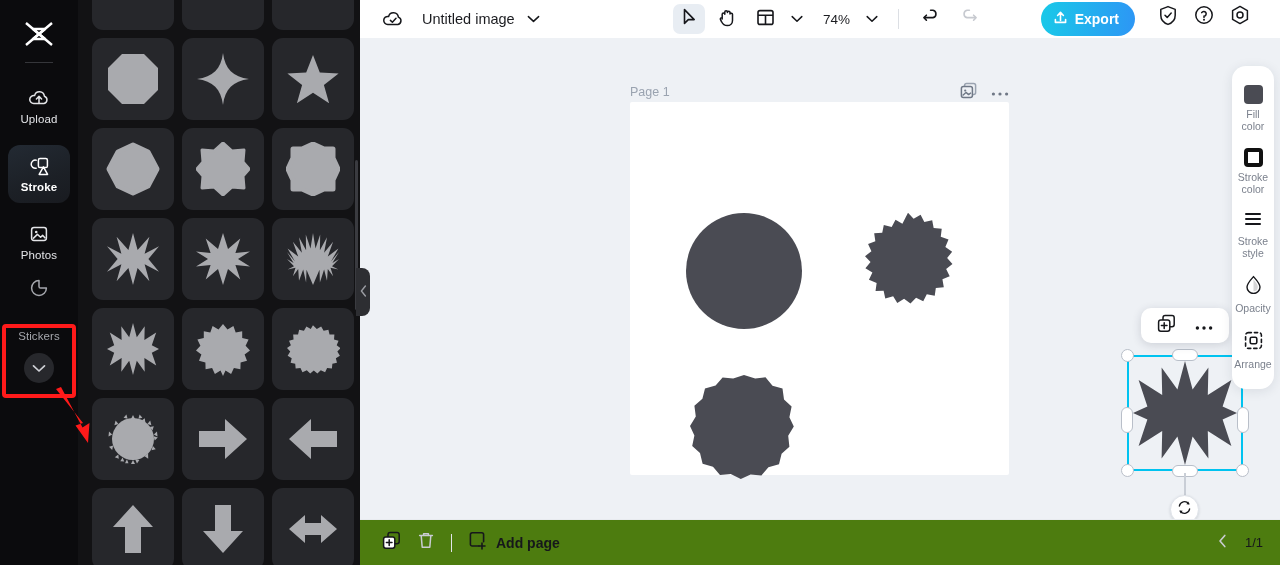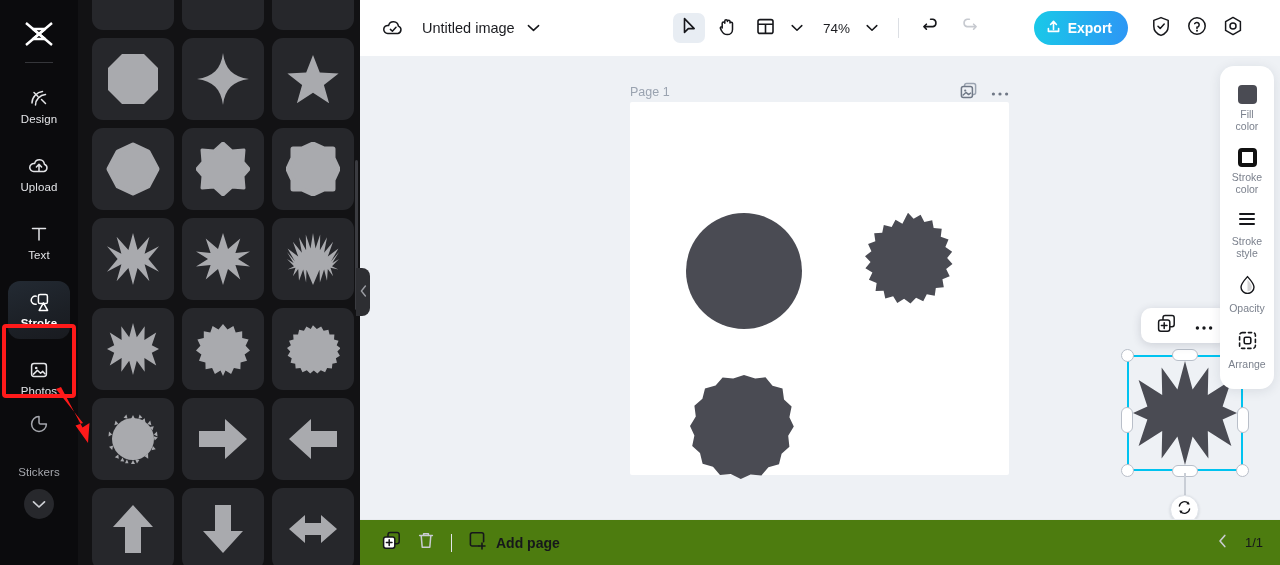--- a/index.html
+++ b/index.html
@@ -64,35 +64,35 @@
     background: #3a3b40; border-radius: 2px;
   }
   .collapse-tab {
     position: absolute; left: 356px; top: 268px; width: 14px; height: 48px;
     background: #2d2e32; border-radius: 0 8px 8px 0; z-index: 7;
     display:flex; align-items:center; justify-content:center; cursor:pointer;
   }
 
   
   .topbar {
-    position: absolute; left: 360px; top: 0; width: 920px; height: 56px;
+    position: absolute; left: 360px; top: 0; width: 920px; height: 38px;
     background: #fff; display: flex; align-items: center; z-index: 4;
   }
   .cloud-ico { margin-left: 22px; width: 22px; height: 22px; display:flex; align-items:center; }
   .doc-title { margin-left: 18px; font-size: 14.5px; color: #1b1c20; }
   .title-caret { margin-left: 12px; cursor:pointer; display:flex; }
   .tools { position:absolute; left: 313px; display:flex; align-items:center; gap: 6px; }
   .tbtn {
     width: 32px; height: 30px; border-radius: 7px; display:flex; align-items:center; justify-content:center; cursor:pointer;
   }
   .tbtn.sel { background: #e8edf3; }
   .frame-caret { width: 20px; height: 28px; display:flex; align-items:center; justify-content:center; cursor:pointer; }
   .zoom-val { font-size: 13.5px; color: #1b1c20; margin-left: 10px; }
   .vdiv { width: 1px; height: 20px; background: #dcdfe4; margin: 0 10px; }
-  .right-tools { position:absolute; right: 32px; display:flex; align-items:center; gap: 6px; }
+  .right-tools { position:absolute; right: 25px; display:flex; align-items:flex-start; gap: 6px; }
   .export-btn {
     height: 34px; padding: 0 16px 0 12px; border-radius: 17px;
     background: linear-gradient(95deg,#19c9e8 0%,#2d96f5 100%);
     color: #fff; font-size: 14px; font-weight: bold;
     display:flex; align-items:center; gap: 7px; cursor:pointer; border:none;
     margin-right: 12px;
   }
   .icon-btn { width: 30px; height: 30px; display:flex; align-items:center; justify-content:center; cursor:pointer; }
 
   
@@ -142,21 +142,21 @@
   }
   .bb-left { display:flex; align-items:center; margin-left: 22px; gap: 16px; }
   .bb-divider { width:1px; height: 18px; background:#e2e5ea; }
   .addpage { display:flex; align-items:center; gap: 9px; cursor:pointer; }
   .addpage .t { font-size: 14px; color:#16171b; font-weight: bold; }
   .bb-right { margin-left:auto; margin-right: 18px; display:flex; align-items:center; gap: 14px; }
   .pg-num { font-size: 13px; color:#16171b; min-width: 26px; text-align:center; }
 
   
   .rpanel {
-    position:absolute; right: 6px; top: 66px; width: 54px;
+    position:absolute; right: 6px; top: 66px; width: 42px;
     background:#fff; border-radius: 14px; padding: 10px 0 12px;
     box-shadow: 0 2px 12px rgba(30,40,60,.10); z-index: 5;
   }
   .rp-item {
     display:flex; flex-direction:column; align-items:center; gap: 5px;
     padding: 9px 0 7px; cursor:pointer;
   }
   .rp-item .rl { font-size: 10.5px; color:#7b818d; line-height: 11.5px; text-align:center; }
   .swatch-fill { width: 19px; height: 19px; border-radius: 4px; background:#4a4b53; }
   .swatch-stroke { width: 19px; height: 19px; border-radius: 4px; background:#111; border: 4px solid #111; }
@@ -173,55 +173,31 @@
         <g fill="none" stroke="#fff" stroke-width="2.4" stroke-linejoin="round">
           <path d="M4 4 L30 26 M30 4 L4 26"></path>
           <path d="M11 10 L23 10 L17 15 Z"></path>
           <path d="M11 20 L23 20 L17 15 Z"></path>
         </g>
       </svg>
     </div>
     <div class="rail-divider"></div>
 
 
-    <div class="rail-item">
-      <span class="ico">
-        <svg width="21" height="20" viewBox="0 0 21 20">
-          <g fill="none" stroke="#e3e4e7" stroke-width="1.5" stroke-linecap="round">
-            <path d="M3 15 C3 9 8 4 13.5 3.5"></path>
-            <path d="M6.5 17 C6.5 11.5 11 7 16.5 6.5"></path>
-            <path d="M5 4.5 L9 8.5"></path>
-              <path d="M12.5 11.5 L16.5 15.5"></path>
-          </g>
-        </svg>
-      </span>
-      <span class="lbl">Design</span>
-    </div>
 
     <div class="rail-item">
       <span class="ico">
         <svg width="22" height="19" viewBox="0 0 22 19">
           <path d="M6 14.5 A4 4 0 1 1 6.6 6.6 A5 5 0 0 1 16.4 7.2 A3.8 3.8 0 0 1 16 14.5 Z" fill="none" stroke="#e3e4e7" stroke-width="1.5" stroke-linejoin="round"></path>
           <path d="M11 14 L11 7.6 M8.4 10 L11 7.3 L13.6 10" fill="none" stroke="#e3e4e7" stroke-width="1.5" stroke-linecap="round" stroke-linejoin="round"></path>
         </svg>
       </span>
       <span class="lbl">Upload</span>
     </div>
 
-    <div class="rail-item">
-      <span class="ico">
-        <svg width="20" height="20" viewBox="0 0 20 20">
-          <g stroke="#e3e4e7" stroke-width="1.5" stroke-linecap="round">
-            <path d="M3.5 4.5 L16.5 4.5"></path>
-              <path d="M10 4.8 L10 16"></path>
-          </g>
-        </svg>
-      </span>
-      <span class="lbl">Text</span>
-    </div>
 
     <div class="rail-item active">
       <span class="ico">
         <svg width="22" height="21" viewBox="0 0 22 21">
           <g fill="none" stroke="#fff" stroke-width="1.5" stroke-linejoin="round" stroke-linecap="round">
             <path d="M8.2 4.2 A4.1 4.1 0 1 0 8.2 12.2"></path>
             <rect x="10.4" y="2.6" width="9" height="9" rx="1.6"></rect>
             <path d="M11.2 18.4 L15.4 10.8 L19.6 18.4 Z" fill="none"></path>
           </g>
         </svg>

